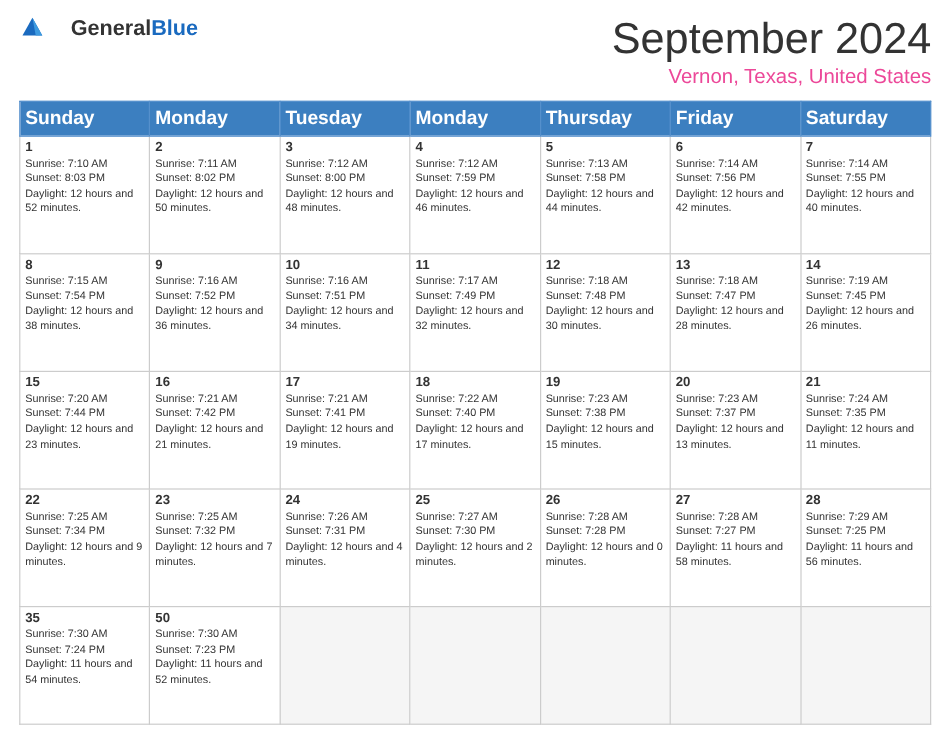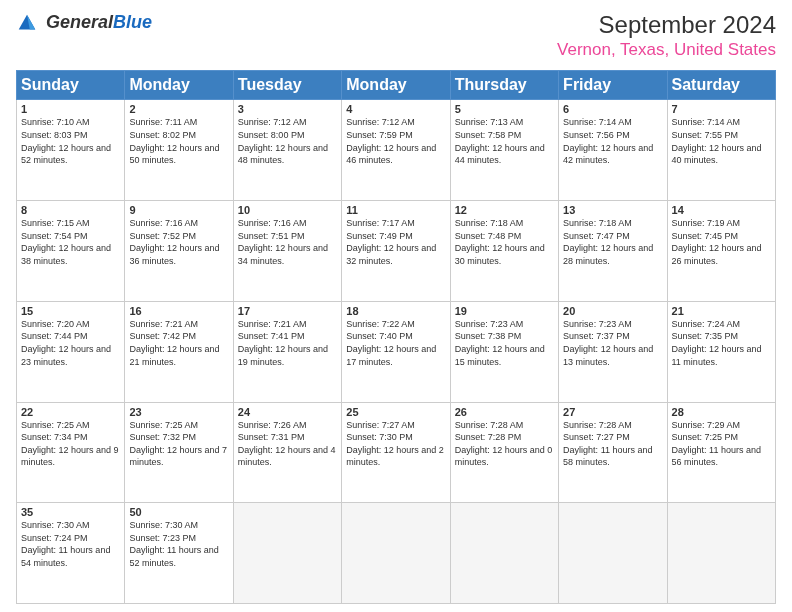--- a/index.html
+++ b/index.html
@@ -18,43 +18,42 @@
       flex-direction: column;
     }
     .header {
       display: flex;
       align-items: flex-start;
       justify-content: space-between;
       margin-bottom: 10px;
     }
     .logo {
       display: flex;
-      align-items: flex-start;
-      gap: 8px;
-      font-style: italic;
+      align-items: flex-end;
+      gap: 21px;
     }
     .logo-text-general {
       font-size: 18px;
       font-weight: bold;
       color: #333;
     }
     .logo-text-blue {
       font-size: 18px;
       font-weight: bold;
       color: #1a6abf;
     }
     .logo-icon {
       width: 22px;
       height: 22px;
     }
     .title-block {
       text-align: right;
     }
     .month-year {
-      font-size: 24px;
+      font-size: 36px;
       font-weight: normal;
       color: #333;
       line-height: 1.1;
     }
     .location {
       font-size: 17px;
       color: #ec4899;
       margin-top: 2px;
     }
     .calendar {

